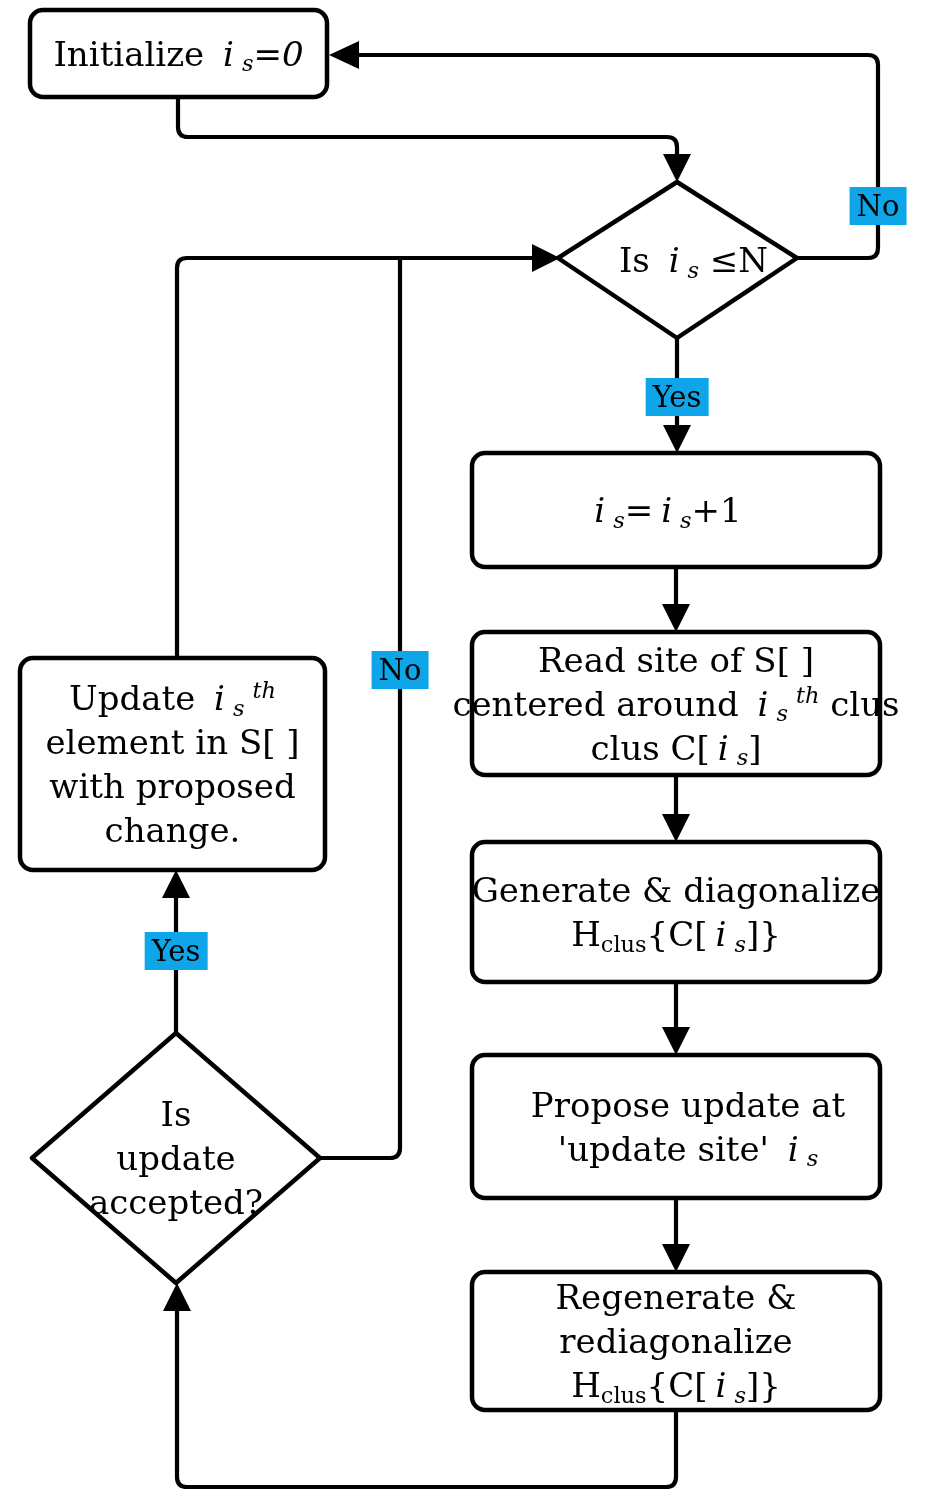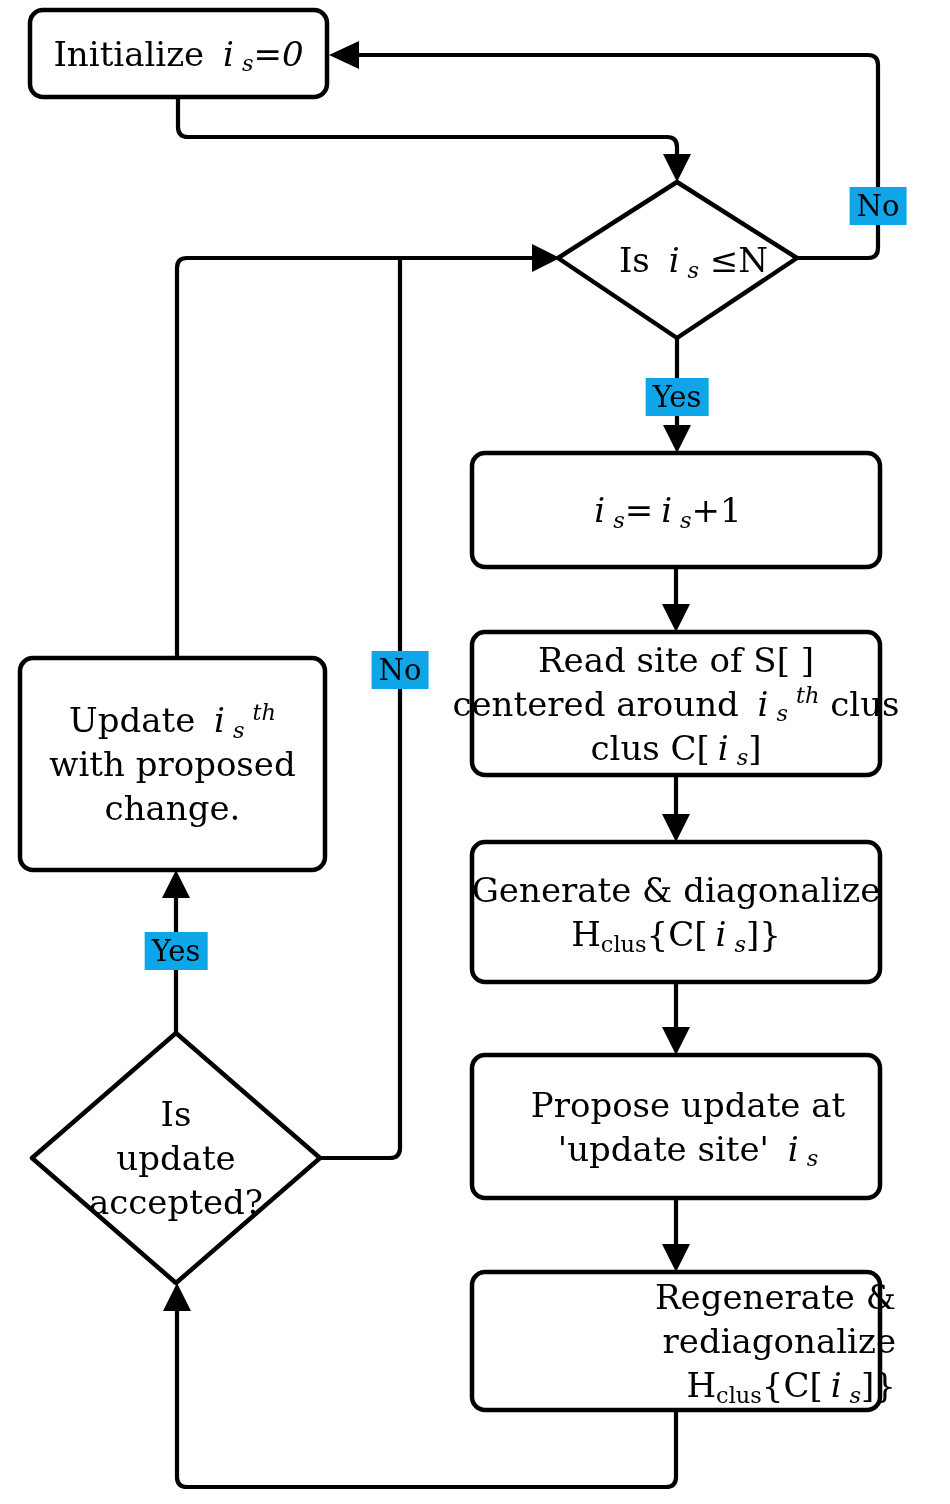--- a/index.html
+++ b/index.html
@@ -118,34 +118,35 @@
   <div class="node-label" style="left:472px; top:842px; width:408px; height:140px;">
     <div class="line">Generate &amp; diagonalize</div>
     <div class="line"><span>H</span><sub>clus</sub><span>{C[</span><i><span>i</span><sub class="it">s</sub></i><span>]}</span></div>
   </div>
 
   <div class="node-label" style="left:484px; top:1055px; width:408px; height:143px;">
     <div class="line">Propose update at</div>
     <div class="line"><span>'update site' </span><i><span>i</span><sub class="it">s</sub></i></div>
   </div>
 
-  <div class="node-label" style="left:488px; top:1272px; width:408px; height:138px;align-items:flex-end;">
+  <div class="node-label" style="left:472px; top:1272px; width:408px; height:138px;">
     <div class="line">Regenerate &amp;</div>
     <div class="line">rediagonalize</div>
     <div class="line"><span>H</span><sub>clus</sub><span>{C[</span><i><span>i</span><sub class="it">s</sub></i><span>]}</span></div>
   </div>
 
   <div class="node-label" style="left:32px; top:1033px; width:288px; height:250px;">
     <div class="line">Is</div>
     <div class="line">update</div>
     <div class="line">accepted?</div>
   </div>
 
   <div class="node-label" style="left:20px; top:658px; width:305px; height:212px;align-items:center;">
     <div class="line"><span>Update </span><i><span>i</span><sub class="it">s</sub></i><sup class="it">th</sup></div>
+    <div class="line">element in S[ ]</div>
     <div class="line">with proposed</div>
     <div class="line">change.</div>
   </div>
 
   <div class="edge-label" style="left:677px; top:397px;">Yes</div>
   <div class="edge-label" style="left:878px; top:206px;">No</div>
   <div class="edge-label" style="left:400px; top:670px;">No</div>
   <div class="edge-label" style="left:176px; top:951px;">Yes</div>
 
 </div>

